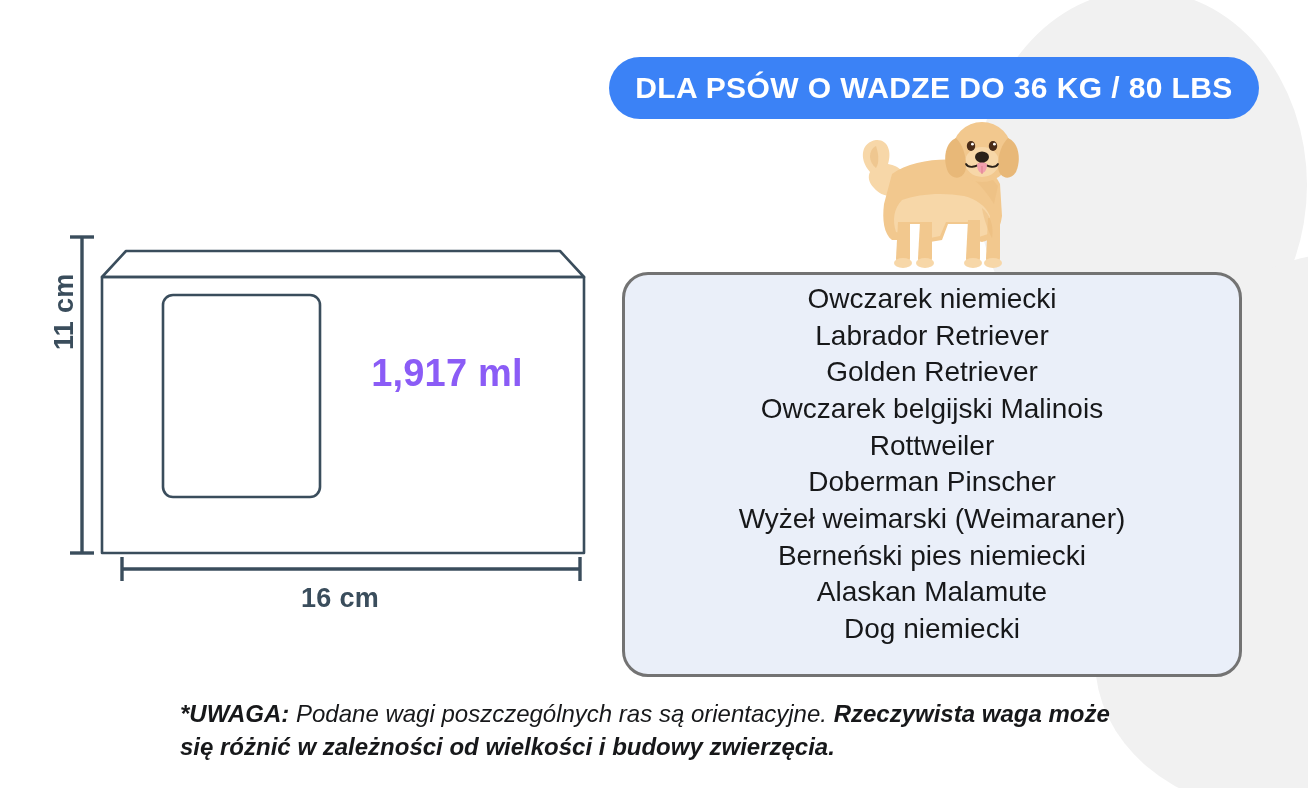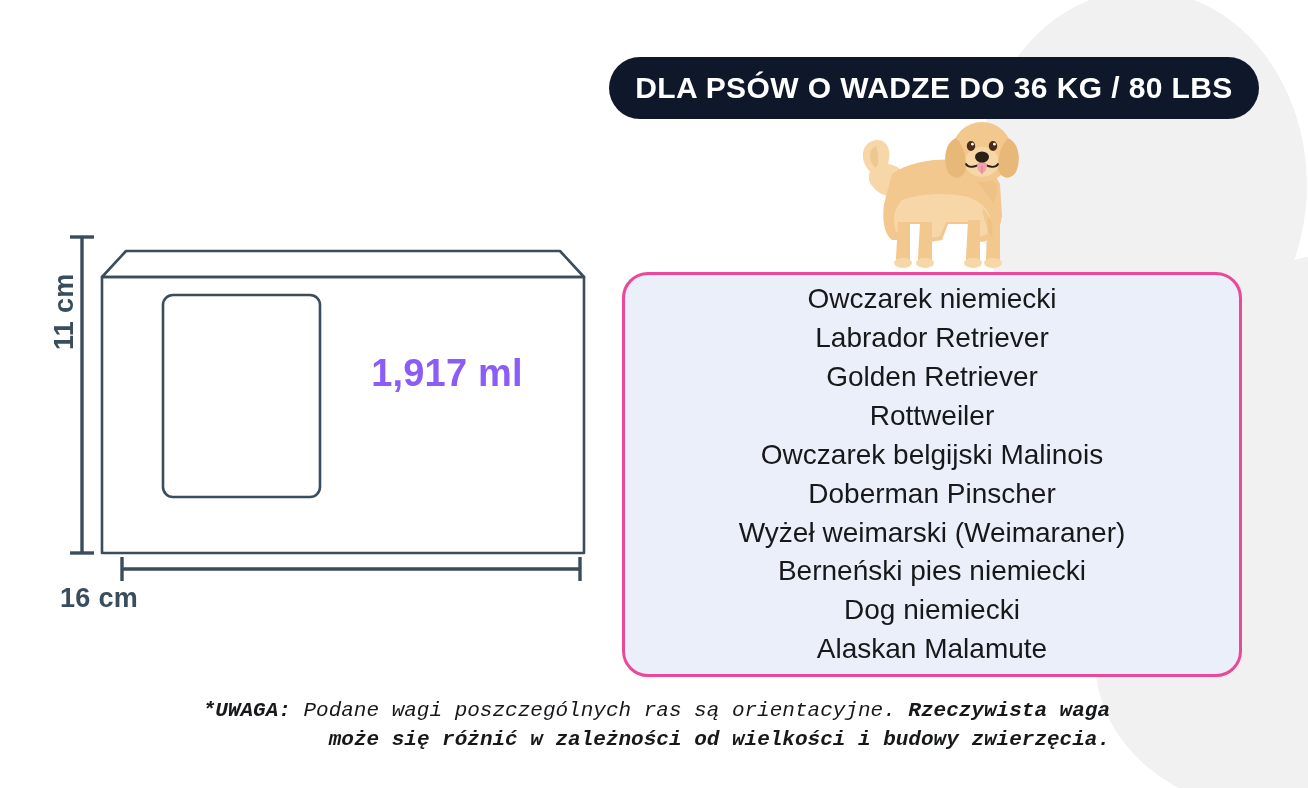--- a/index.html
+++ b/index.html
@@ -29,21 +29,21 @@
   }
 
   
   .header-pill {
     position: absolute;
     left: 609px;
     top: 57px;
     width: 650px;
     height: 62px;
     border-radius: 31px;
-    background: #0f172a;
+    background: #3b82f6;
     display: flex;
     align-items: center;
     justify-content: center;
     z-index: 5;
   }
   .header-pill-text {
     color: #ffffff;
     font-size: 30px;
     font-weight: bold;
     letter-spacing: 0.4px;
@@ -88,21 +88,21 @@
     transform-origin: left top;
     white-space: nowrap;
     z-index: 3;
   }
   .dim-label-width {
     left: 0;
     right: 0;
     top: 583px;
     width: 560px;
     margin-left: 60px;
-    text-align: left;
+    text-align: center;
     z-index: 3;
   }
   .volume-block {
     position: absolute;
     left: 352px;
     top: 352px;
     width: 190px;
     text-align: center;
     color: #8b5cf6;
     z-index: 3;
@@ -117,51 +117,51 @@
   }
 
   
   .breed-panel {
     position: absolute;
     left: 622px;
     top: 272px;
     width: 620px;
     height: 405px;
     background: #eaeff9;
-    border: 3px solid #ec4899;
+    border: 3px solid #737373;
     border-radius: 26px;
     box-sizing: border-box;
     z-index: 5;
     display: flex;
     flex-direction: column;
     align-items: center;
-    justify-content: space-between;
+    justify-content: flex-start;
     padding: 6px 14px;
   }
   .breed-item {
     color: #17181a;
     font-size: 28px;
     line-height: 1.31;
     text-align: center;
     white-space: nowrap;
     font-family: "Liberation Sans", sans-serif;
   }
 
   
   .footnote {
     position: absolute;
     left: 180px;
     top: 697px;
     width: 930px;
-    text-align: right;
+    text-align: left;
     color: #17181a;
-    font-size: 21px;
+    font-size: 24px;
     line-height: 1.38;
     font-style: italic;
-    font-family: Liberation Mono, monospace;
+    font-family: Liberation Sans, sans-serif;
     z-index: 5;
   }
   .footnote b { font-weight: bold; font-style: italic; }
 </style>
 </head>
 <body>
 
 <div id="infographic">
 
   <div class="bg-layer">
@@ -257,26 +257,26 @@
   <div class="dim-label dim-label-width">16 cm</div>
 
   <div class="volume-block">
     <div class="volume-line">1,917 ml</div>
   </div>
 
   <div class="breed-panel">
     <div class="breed-item">Owczarek niemiecki</div>
     <div class="breed-item">Labrador Retriever</div>
     <div class="breed-item">Golden Retriever</div>
+    <div class="breed-item">Owczarek belgijski Malinois</div>
     <div class="breed-item">Rottweiler</div>
-    <div class="breed-item">Owczarek belgijski Malinois</div>
     <div class="breed-item">Doberman Pinscher</div>
     <div class="breed-item">Wyżeł weimarski (Weimaraner)</div>
     <div class="breed-item">Berneński pies niemiecki</div>
+    <div class="breed-item">Alaskan Malamute</div>
     <div class="breed-item">Dog niemiecki</div>
-    <div class="breed-item">Alaskan Malamute</div>
   </div>
 
   <div class="footnote">
     <b>*UWAGA:</b><span> Podane wagi poszczególnych ras są orientacyjne. </span><b>Rzeczywista waga może się różnić w zależności od wielkości i budowy zwierzęcia.</b>
   </div>
 
 </div>
 
 </body></html>

